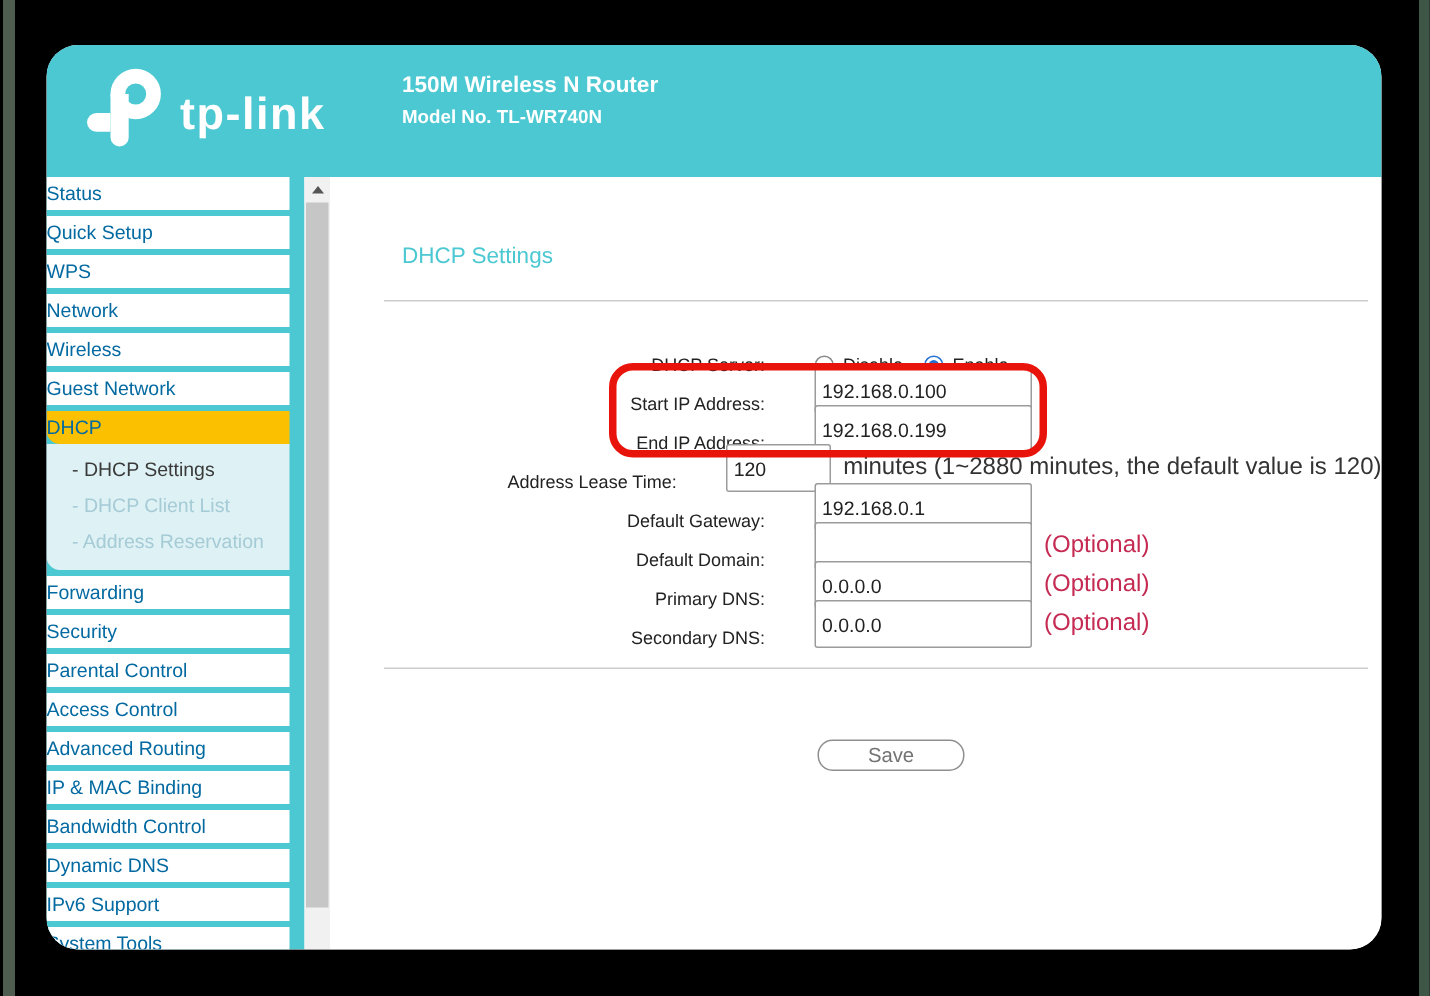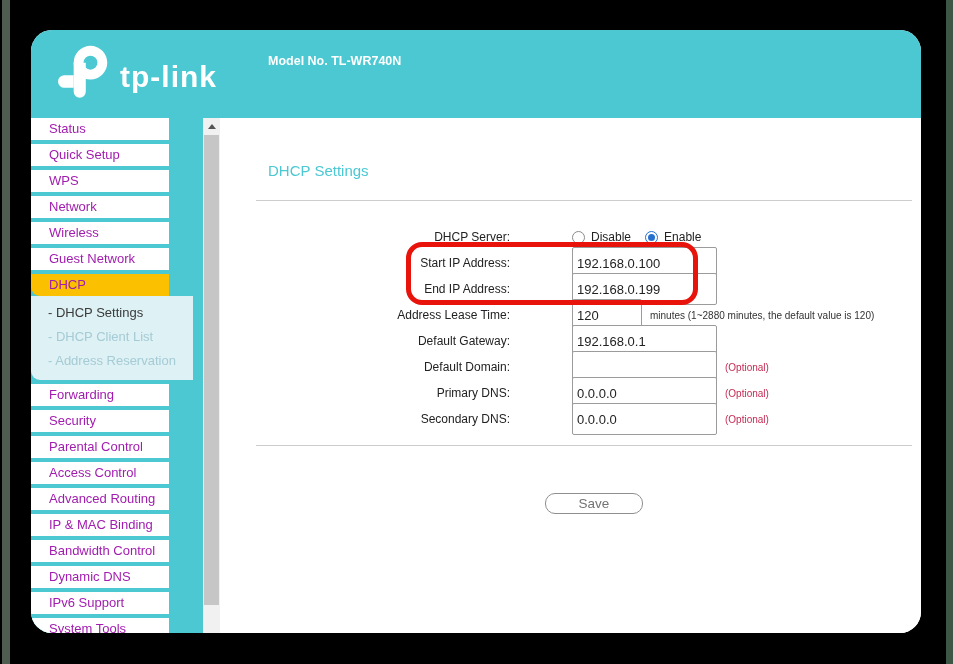--- a/index.html
+++ b/index.html
@@ -17,45 +17,45 @@
   .logo svg { display:block; }
   .logo-text { color:#fff; font-size:30px; font-weight:600; letter-spacing:1px; margin-left:9px; margin-top:10px; }
   .head-titles { position:absolute; left:237px; top:18px; color:#fff; }
   .head-title { font-size:15px; font-weight:bold; }
   .head-model { font-size:12.5px; font-weight:bold; margin-top:6px; }
 
   
   .body { display:flex; height:515px; }
 
   .sidebar { width:172px; background:#4bc8d2; padding:0 10px 0 0; overflow:hidden; }
-  .nav-item { width:138px; height:22px; margin-bottom:4px; background:#fff; color:#a21caf;
-              font-size:13px; line-height:22px; padding-left:18px; cursor:pointer; }
+  .nav-item { width:162px; height:22px; margin-bottom:4px; background:#fff; color:#0369a1;
+              font-size:13px; line-height:22px; cursor:pointer; }
   .nav-item.active { background:#fbc000; margin-bottom:0; border-radius:0 0 0 9px; }
   .submenu { width:162px; background:#def1f4; margin-bottom:4px; border-radius:0 0 0 9px; padding:5px 0 7px 0; }
   .sub-item { height:24px; line-height:24px; font-size:13px; padding-left:17px; color:#a5cbd6; cursor:pointer; }
   .sub-item.current { color:#3a3a3a; }
 
   .scrollcol { width:17px; background:#f1f1f1; position:relative; }
   .scroll-btn { width:17px; height:17px; background:#f1f1f1; display:flex; align-items:center; justify-content:center; cursor:pointer; }
   .tri-up { width:0; height:0; border-left:4px solid transparent; border-right:4px solid transparent; border-bottom:5px solid #555; }
   .scroll-thumb { position:absolute; left:1px; top:17px; width:15px; height:470px; background:#c6c6c6; }
 
   .main { flex:1; background:#fff; position:relative; }
   .page-title { position:absolute; left:48px; top:44px; font-size:15px; color:#4bc8d2; }
   .divider { position:absolute; left:36px; width:656px; height:1px; background:#ccc; }
   .div1 { top:82px; } .div2 { top:327px; }
 
   .form { position:absolute; left:0; top:106px; width:100%; }
-  .frow { display:flex; align-items:center; height:26px;gap:29px; }
+  .frow { display:flex; align-items:flex-end; height:26px; }
   .flabel { width:290px; text-align:right; font-size:12px; color:#222; }
   .fctrl { margin-left:33px; display:flex; align-items:center; }
   .tinput { height:32px; border:1px solid #9b9b9b; border-radius:2px; font-size:13px; color:#222;
             padding:0 4px; font-family:"Liberation Sans", sans-serif; background:#fff; }
   .w-std { width:145px; } .w-sm { width:70px; }
-  .fnote { font-size:10px; color:#333; margin-left:8px; white-space:nowrap; }
+  .fnote { font-size:16px; color:#333; margin-left:8px; white-space:nowrap; }
   .fnote.optional { color:#c52a52; }
 
   .radio { width:13px; height:13px; border-radius:50%; border:1px solid #8a8a8a; background:#fff;
            display:inline-flex; align-items:center; justify-content:center; cursor:pointer; }
   .radio.checked { border-color:#2571d0; }
   .radio.checked::after { content:""; width:7px; height:7px; border-radius:50%; background:#2571d0; }
   .rlabel { font-size:12px; color:#222; margin:0 14px 0 6px; cursor:pointer; }
 
   .annotation { position:absolute; left:186px; top:124px; width:292px; height:63px;
                 border:5px solid #e8130a; border-radius:16px; pointer-events:none; }
@@ -79,20 +79,21 @@
           <svg viewBox="0 0 60 60" width="56" height="56">
             <circle cx="38" cy="20" r="18" fill="#ffffff"></circle>
             <circle cx="38" cy="20" r="7.5" fill="#4bc8d2"></circle>
             <path d="M20 20 h13 v31 a6.5 6.5 0 0 1 -13 0 z" fill="#ffffff"></path>
             <path d="M20 33.5 H10 a6.75 6.75 0 0 0 0 13.5 H20 z" fill="#ffffff"></path>
           </svg>
         </span>
         <span class="logo-text">tp-link</span>
       </div>
       <div class="head-titles">
+        <div class="head-title">150M Wireless N Router</div>
         <div class="head-model">Model No. TL-WR740N</div>
       </div>
     </div>
 
     <div class="body">
 
       <div class="sidebar">
         <div class="nav-item">Status</div>
         <div class="nav-item">Quick Setup</div>
         <div class="nav-item">WPS</div>

